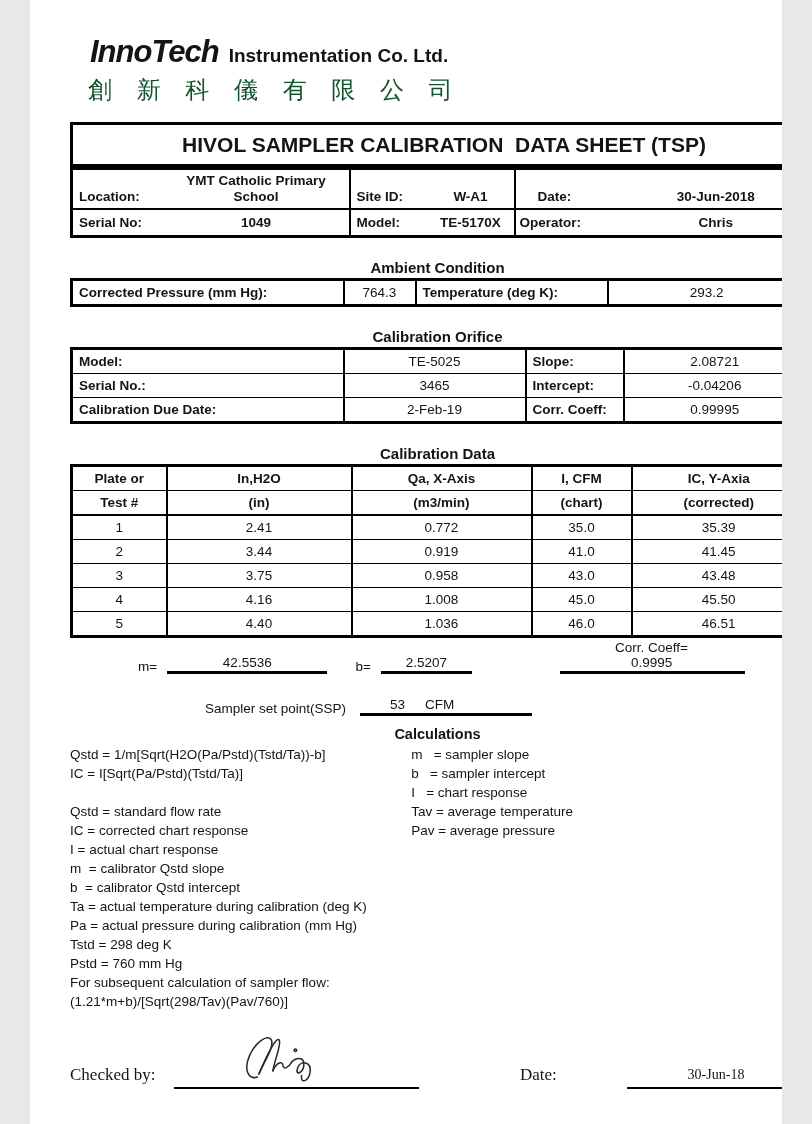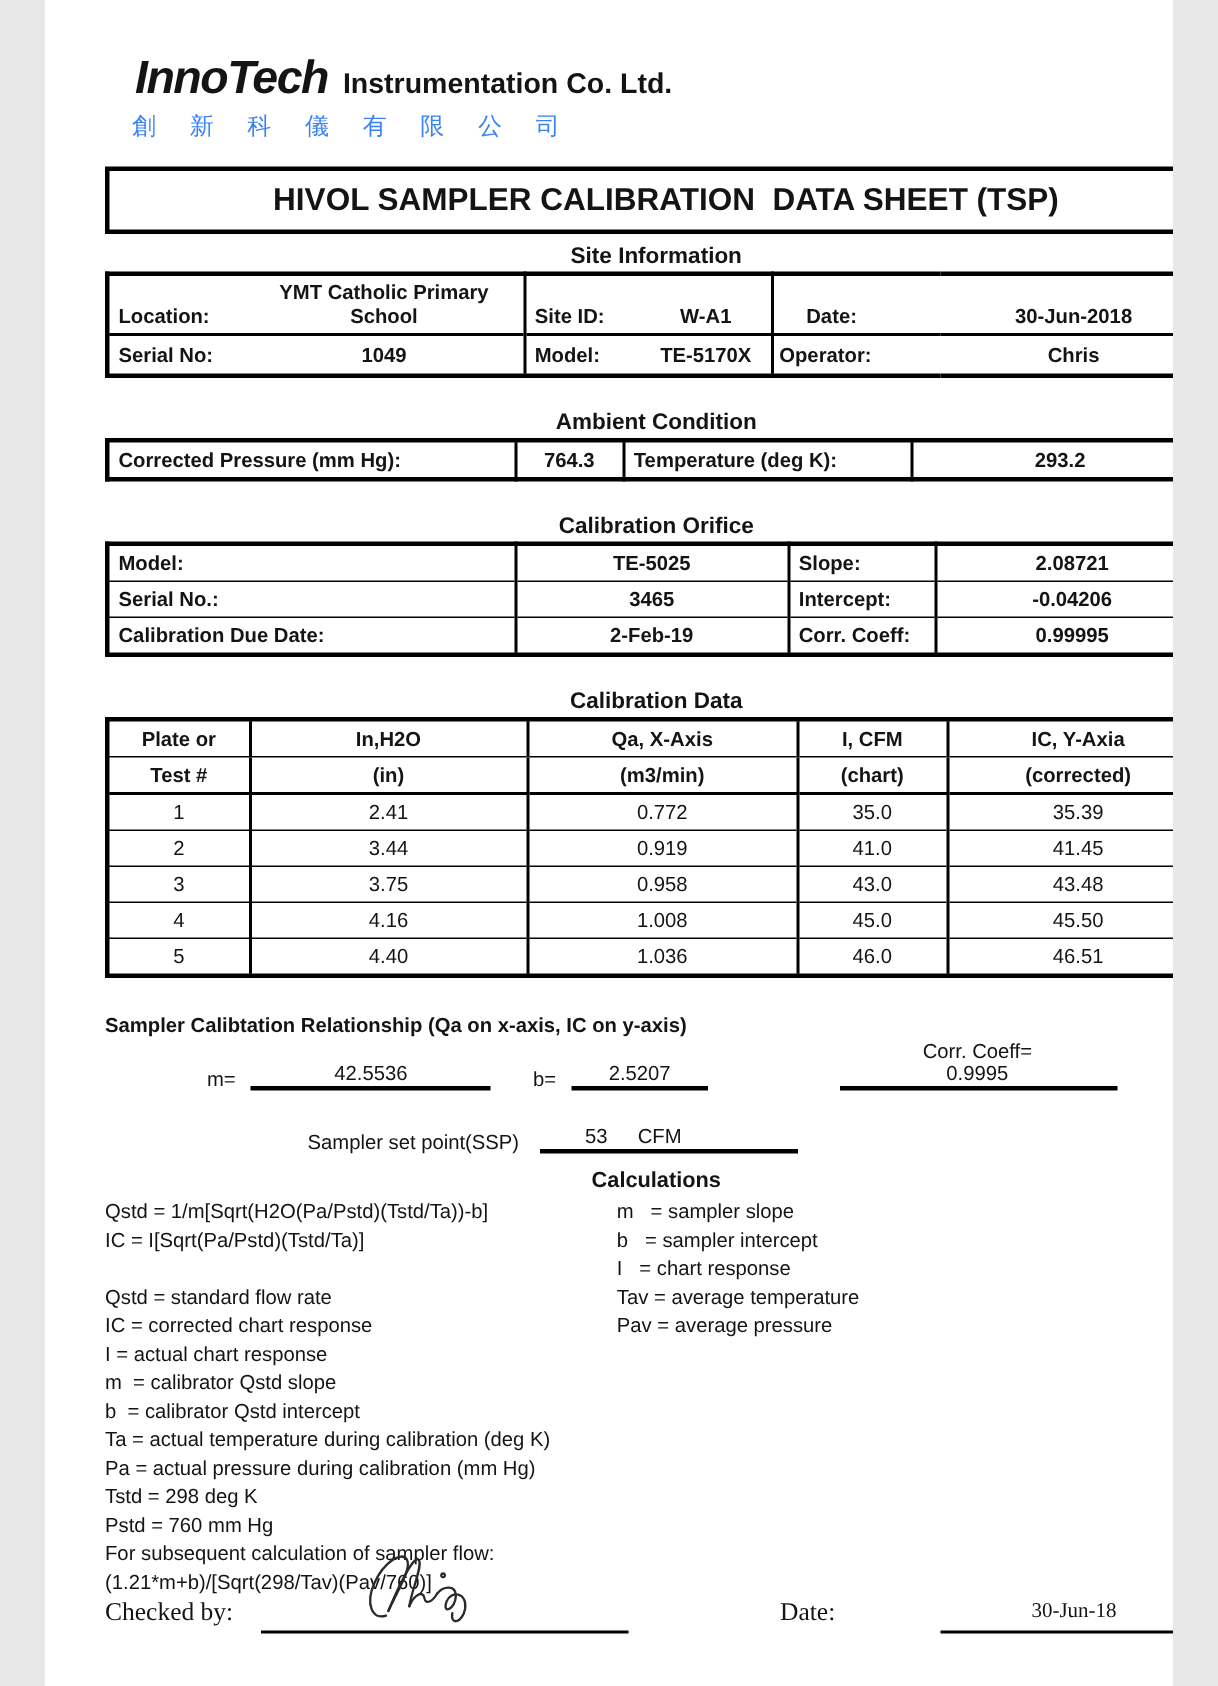--- a/index.html
+++ b/index.html
@@ -9,39 +9,39 @@
     background:#ffffff; color:#141414;
     font-family:"Liberation Sans","DejaVu Sans",sans-serif;
     overflow:hidden;
   }
   .content { padding:34px 37px 0 40px; }
 
   
   .logo-line { padding-left:20px; white-space:nowrap; }
   .logo-name { font-size:31px; font-weight:bold; font-style:italic; letter-spacing:-1px; }
   .logo-suffix { font-size:19px; font-weight:bold; margin-left:10px; }
-  .logo-cjk { padding-left:18px; margin-top:4px; font-size:16px; letter-spacing:9px; color:#3b82f6; }
+  .logo-cjk { padding-left:18px; margin-top:4px; font-size:24px; letter-spacing:9px; color:#14532d; }
 
   
   .title-box {
     margin-top:16px; width:748px; height:45px;
     border:3px solid #000; display:flex; align-items:center; justify-content:center;
   }
   .title-box span { font-size:21px; font-weight:bold; white-space:pre; letter-spacing:0px; }
 
   
   .sec-head { width:735px; text-align:center; font-size:15px; font-weight:bold; line-height:20px; }
   .mt-a { margin-top:5px; }
   .mt-b { margin-top:20px; }
 
   
   table { border-collapse:collapse; table-layout:fixed; width:735px; background:#fff; }
   td { font-size:13.5px; line-height:17px; padding:3px 6px; overflow:hidden; }
   .lbl { font-weight:bold; text-align:left; }
-  .val { text-align:center;font-weight:bold; }
+  .val { text-align:center; }
   .bval { text-align:center; font-weight:bold; }
 
   .site-tbl { border:3px solid #000; }
   .site-tbl td.vsep { border-left:2px solid #000; }
   .site-tbl tr.r2 td { border-top:2px solid #000; }
   .site-tbl tr.r1 td { vertical-align:bottom; height:40px; }
   .site-tbl tr.r1 td.locv { vertical-align:middle; line-height:16px; }
   .site-tbl tr.r2 td { height:27px; vertical-align:middle; }
 
   .amb-tbl { border:3px solid #000; }
@@ -100,21 +100,20 @@
 
     <div class="logo-line">
       <span class="logo-name">InnoTech</span><span class="logo-suffix">Instrumentation Co. Ltd.</span>
     </div>
     <div class="logo-cjk">創 新 科 儀 有 限 公 司</div>
 
     <div class="title-box">
       <span>HIVOL SAMPLER CALIBRATION  DATA SHEET (TSP)</span>
     </div>
 
-    <div class="sec-head mt-a">Site Information</div>
     <table class="site-tbl">
       <colgroup>
           <col style="width:92px">
           <col style="width:186px">
           <col style="width:78px">
           <col style="width:87px">
           <col style="width:112px">
           <col style="width:180px">
         </colgroup>
       <tbody>
@@ -240,21 +239,20 @@
       <tr>
         <td>5</td>
         <td>4.40</td>
         <td>1.036</td>
         <td>46.0</td>
         <td>46.51</td>
       </tr>
     </tbody>
       </table>
 
-    <div class="rel-head">Sampler Calibtation Relationship (Qa on x-axis, IC on y-axis)</div>
     <div class="rel-row">
       <span class="rel-m-lbl">m=</span>
       <span class="uline rel-m-val">42.5536</span>
       <span class="rel-b-lbl">b=</span>
       <span class="uline rel-b-val">2.5207</span>
       <span class="uline rel-corr">
         <span>Corr. Coeff=</span>
         <span>0.9995</span>
       </span>
     </div>

